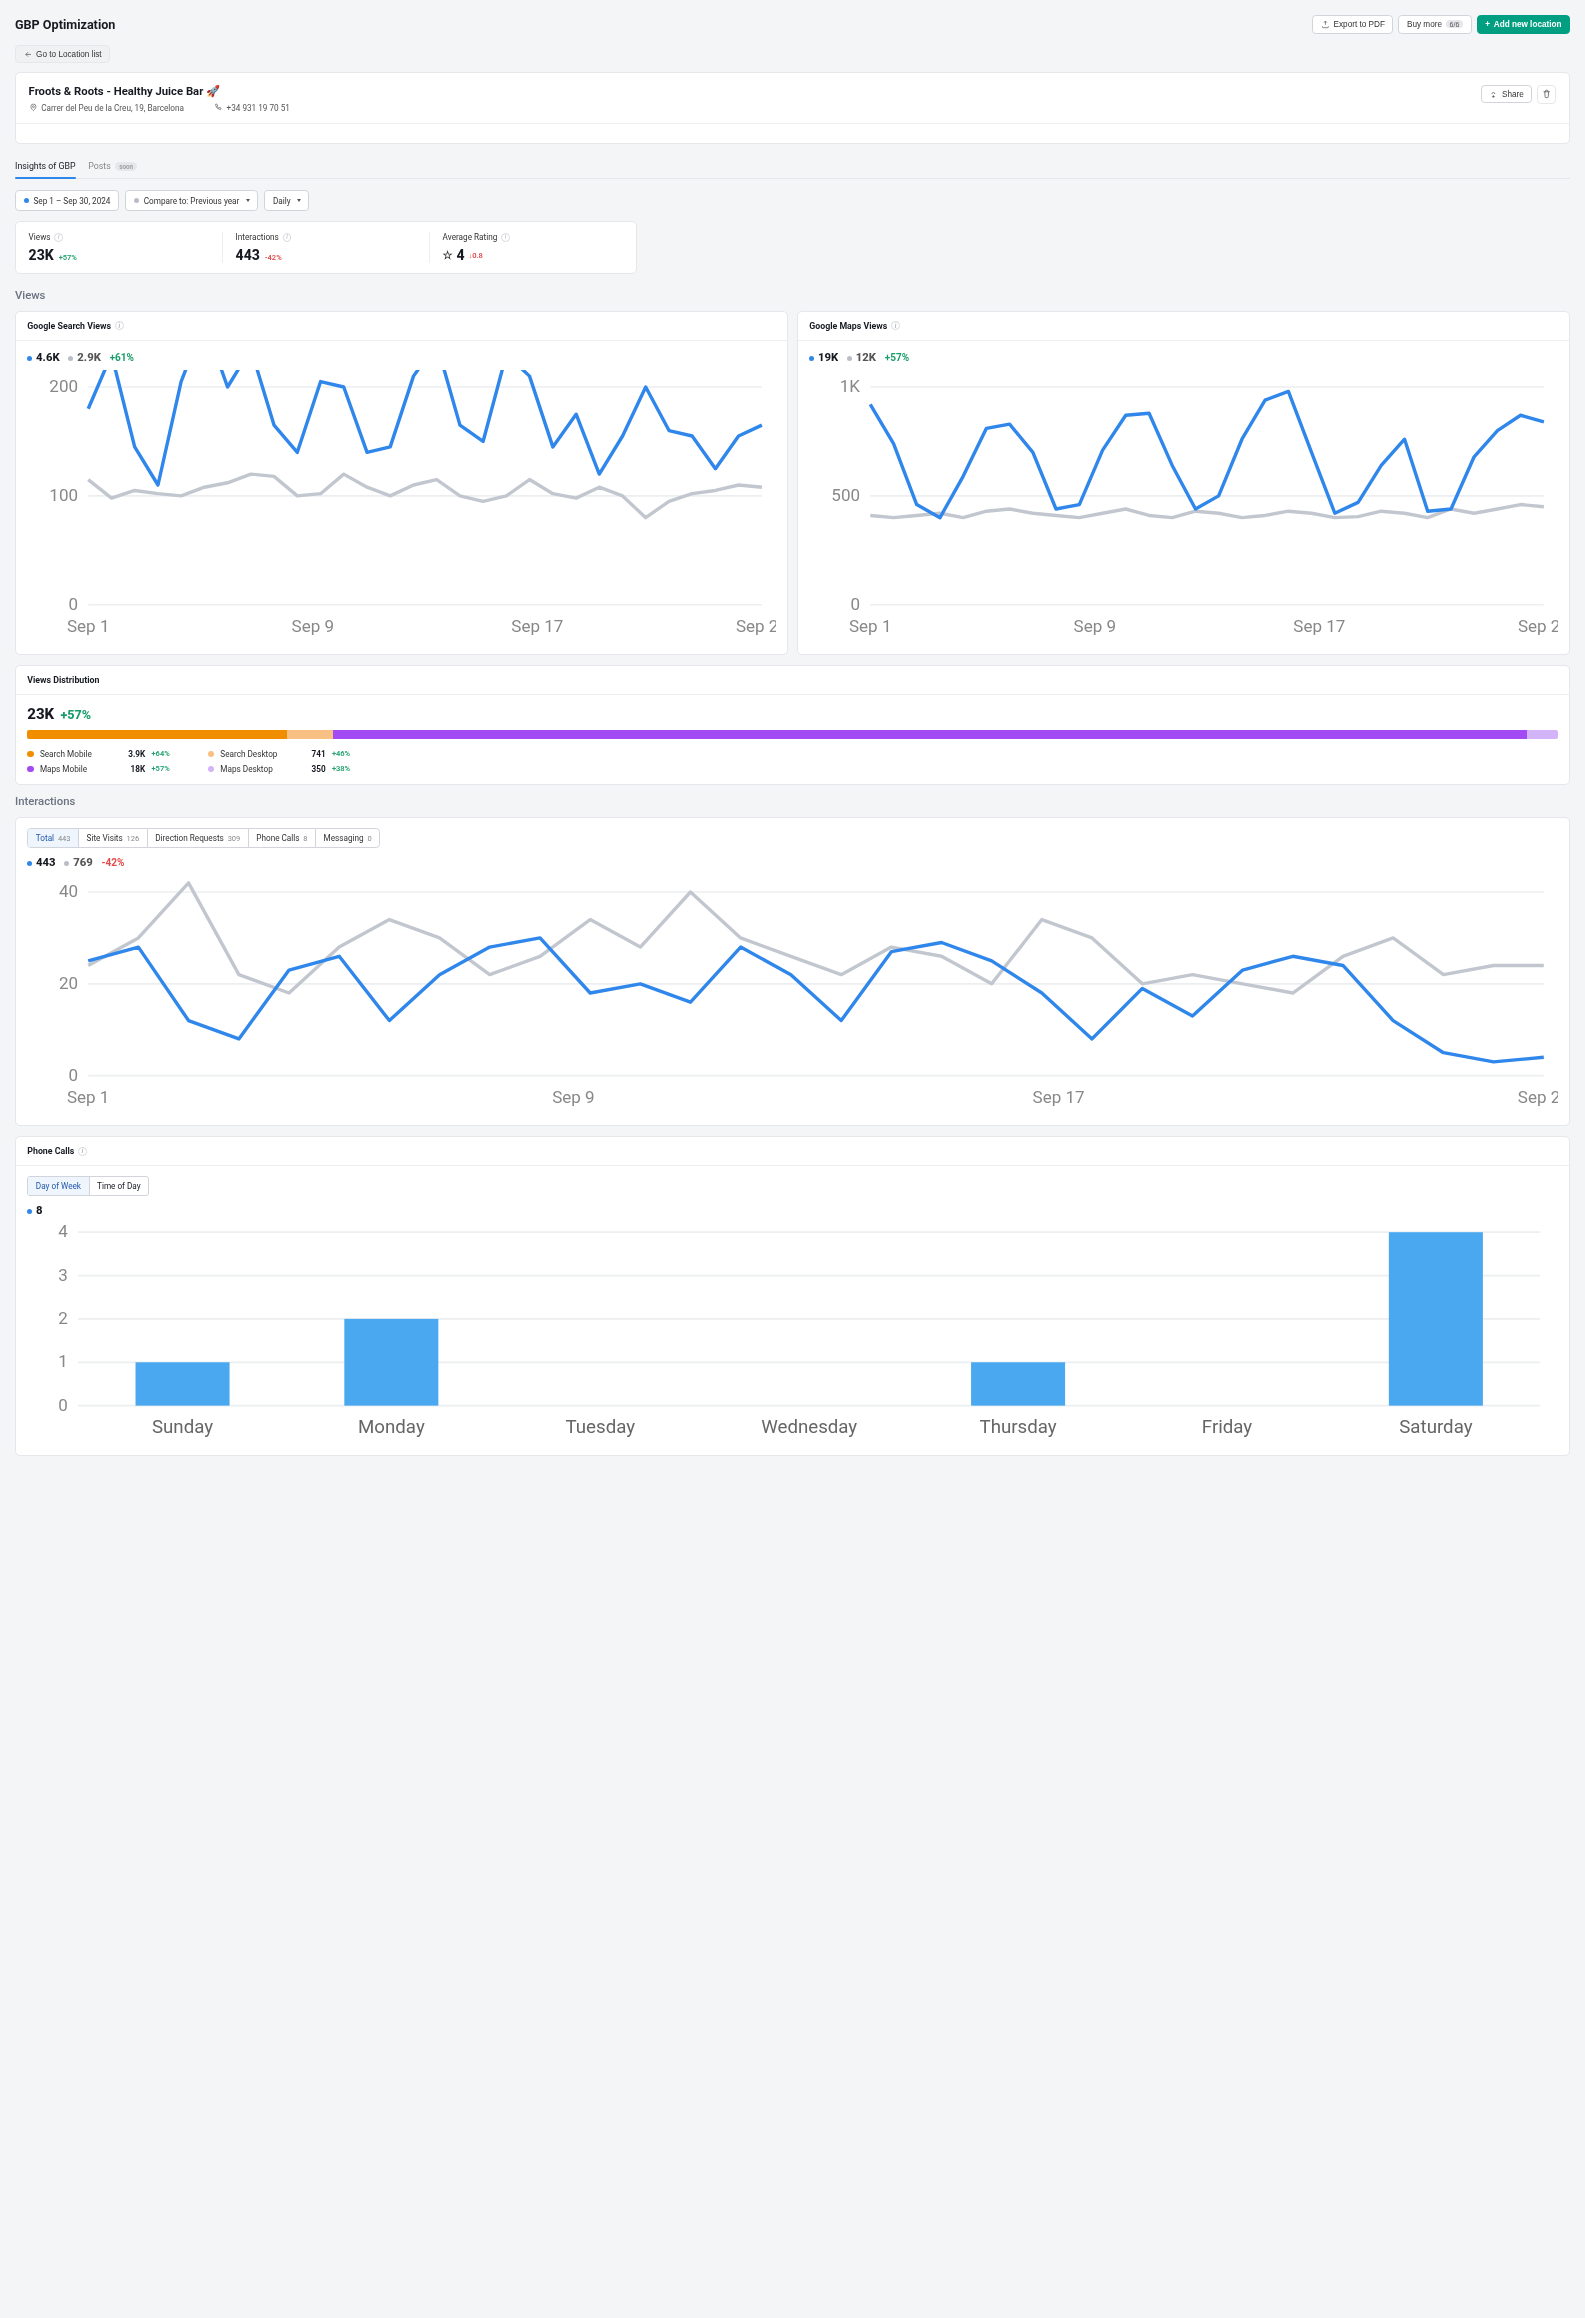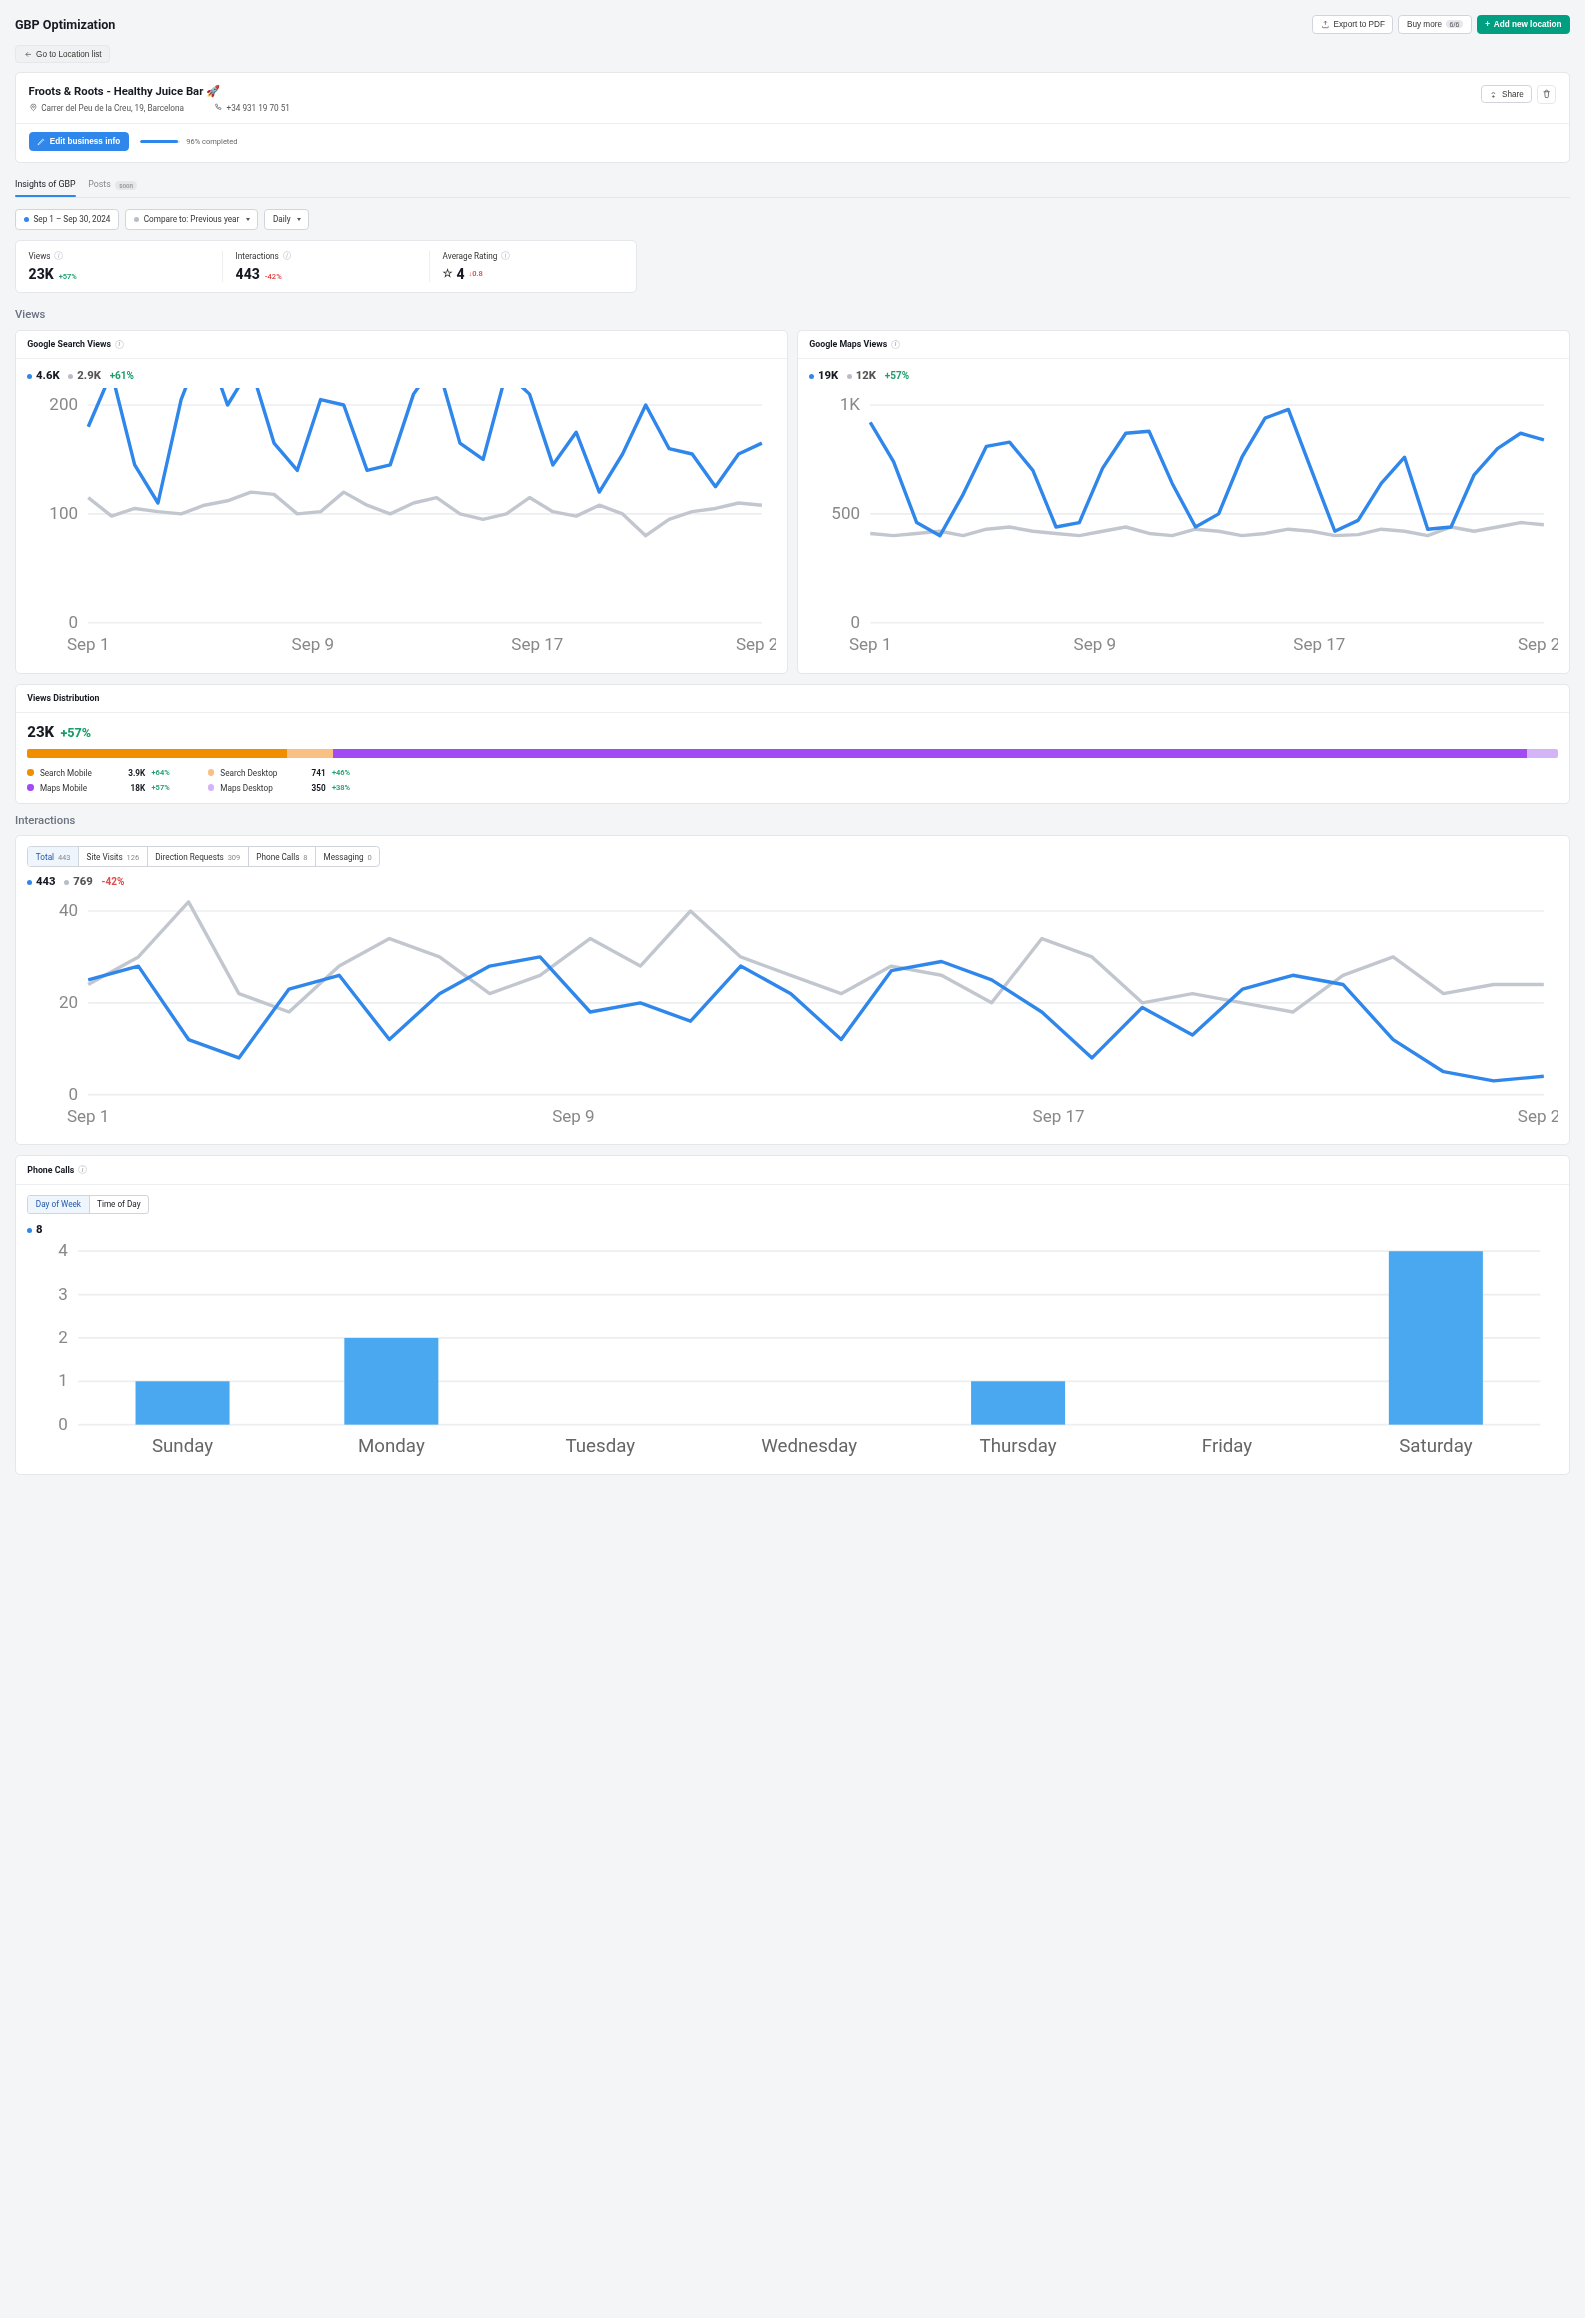--- a/index.html
+++ b/index.html
@@ -218,34 +218,20 @@
         <span>Share</span>
       </button>
       <button class="icon-btn">
         <svg width="9.4" height="9.4" viewBox="0 0 24 24" fill="none" stroke="#555" stroke-width="2">
             <path d="M4 7h16M9 7V5a2 2 0 012-2h2a2 2 0 012 2v2m-8 0l1 13a2 2 0 002 2h4a2 2 0 002-2l1-13"></path>
           </svg>
       </button>
     </div>
   </div>
   <div class="loc-divider"></div>
-  <div class="loc-edit-row">
-    <button class="btn blue">
-      <svg width="8.8" height="8.8" viewBox="0 0 24 24" fill="none" stroke="#fff" stroke-width="2">
-          <path d="M3 21l3-1 11-11-2-2L4 18l-1 3zM15 5l4 4"></path>
-        </svg>
-      <span>Edit business info</span>
-    </button>
-    <div class="progress-wrap">
-      <div class="progress-bar-outer">
-          <div class="progress-bar-inner" id="progress-inner" style="width: 96%;"></div>
-        </div>
-      <span class="progress-text">96% completed</span>
-    </div>
-  </div>
 </div>
 
 
 <div class="tabs-row">
   <div class="tab active">Insights of GBP</div>
   <div class="tab">
     <span>Posts</span>
     <span class="soon-badge">soon</span>
   </div>
 </div>

